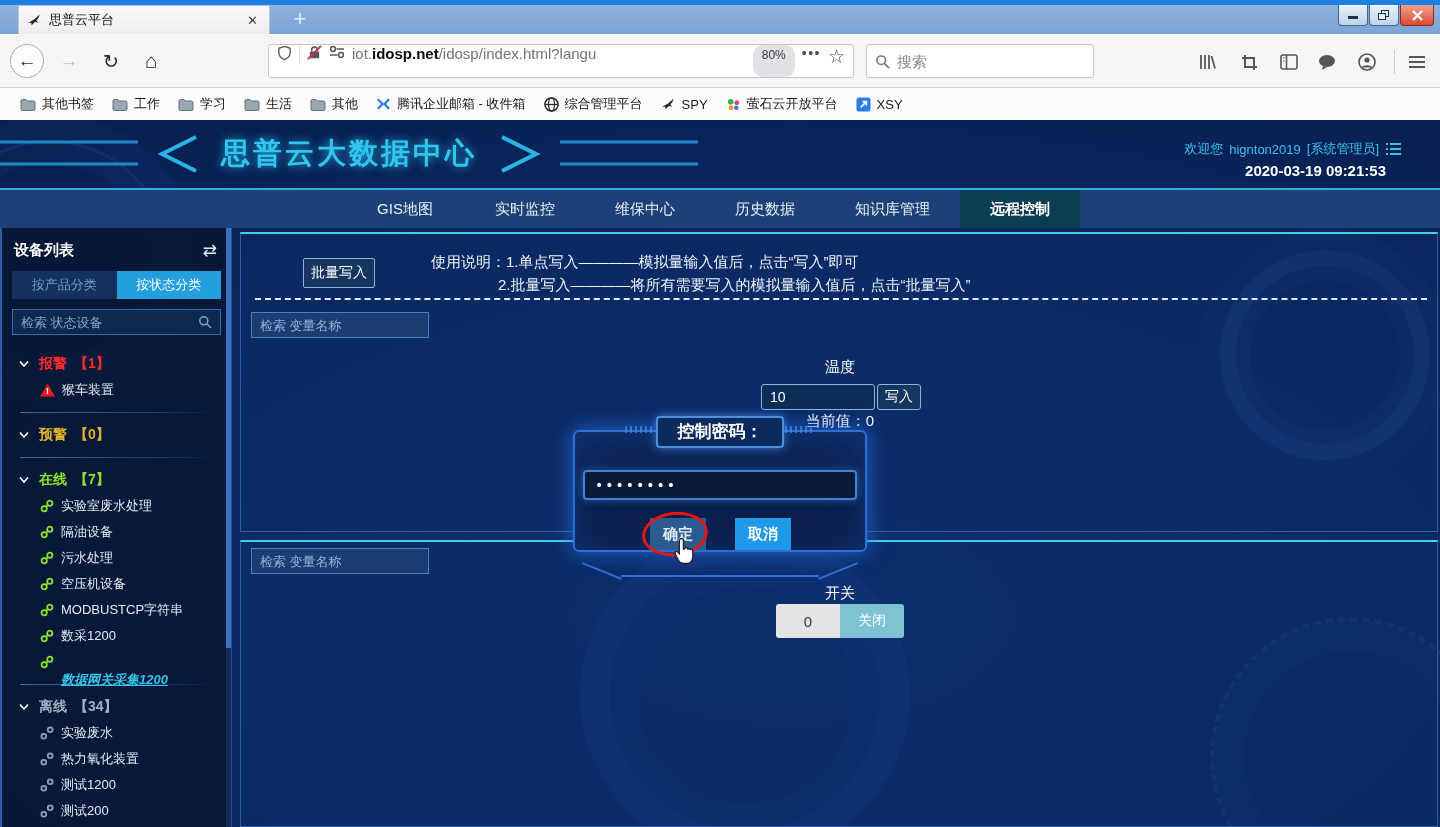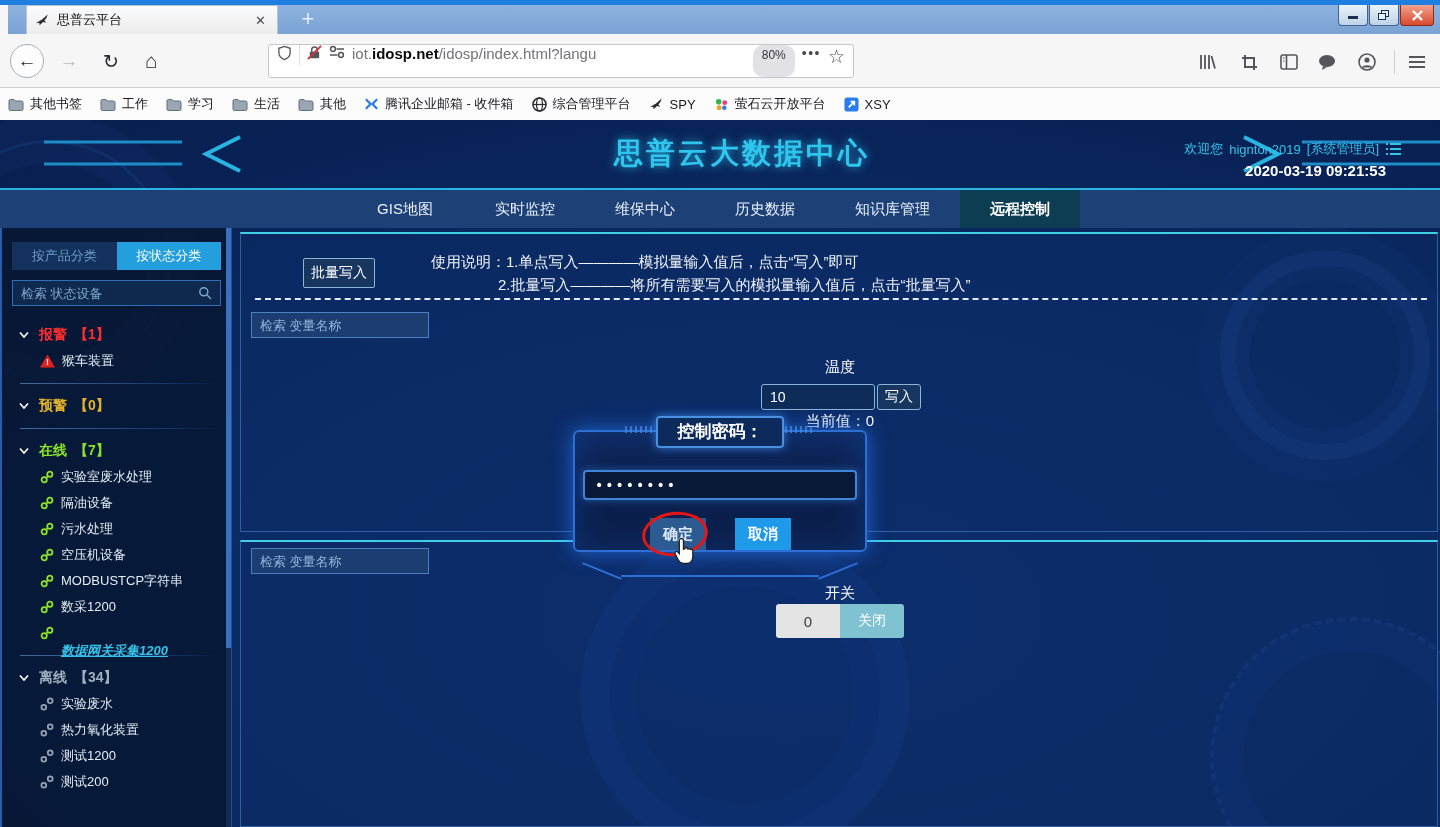--- a/index.html
+++ b/index.html
@@ -2,21 +2,21 @@
 <html><head>
 <meta charset="utf-8">
 <style>
   * { box-sizing: border-box; margin: 0; padding: 0; }
   html,body { width:1440px; height:827px; overflow:hidden; }
   body { font-family:"Liberation Sans","DejaVu Sans",sans-serif; position:relative; background:#0a2a66; }
 
   
   #chrome { position:absolute; top:0; left:0; width:1440px; height:120px; background:#f7f7f8; }
   #topline { position:absolute; top:0; left:0; right:0; height:5px; background:#1e7fe0; }
-  #tabstrip { position:absolute; top:5px; left:8px; right:0; height:29px;
+  #tabstrip { position:absolute; top:5px; left:0; right:0; height:29px;
               background:linear-gradient(180deg,#8db2de,#7aa3d4); }
   .tab { position:absolute; left:18px; top:0; width:252px; height:29px;
          background:linear-gradient(180deg,#fafbfc,#ededee); display:flex; align-items:center;
          padding:0 8px; gap:7px; border:1px solid #b8c4d2; border-bottom:none; }
   .tab-title { font-size:13px; color:#0c0c0d; flex:1; white-space:nowrap; overflow:hidden; }
   .tab-close { color:#4a4a4e; font-size:13px; padding:0 3px; }
   .newtab { position:absolute; left:283px; top:2px; width:34px; height:26px; color:#e4eefa;
             font-size:22px; font-weight:300; text-align:center; line-height:24px; }
   #win-controls { position:absolute; right:6px; top:0; display:flex; }
   .winbtn { width:30px; height:21px; border:1px solid #44608c; border-top:none; border-radius:0 0 4px 4px;
@@ -47,31 +47,31 @@
                border:1px solid #c6c6ca; border-radius:3px; display:flex; align-items:center; padding:0 8px; gap:7px; }
   #searchbar input { border:none; outline:none; font-size:15px; width:160px; color:#333;
                      font-family:"Liberation Sans",sans-serif; }
   #searchbar input::placeholder { color:#8a8a90; }
 
   .tool-ico { position:absolute; top:18px; width:22px; height:20px; color:#55555a; display:flex;
               align-items:center; justify-content:center; }
   #toolbar-sep { position:absolute; left:1394px; top:16px; width:1px; height:24px; background:#cfcfd2; }
 
   #bookmarks { position:absolute; top:88px; left:0; right:0; height:32px; background:#fcfcfd;
-               display:flex; padding-left:0; gap:2px; }
+               display:flex; padding-left:12px; gap:2px; }
   .bm { display:flex; align-items:center; gap:6px; padding:3px 8px; font-size:13px; color:#18181b;
         white-space:nowrap; }
 
   
   #page { position:absolute; top:120px; left:0; width:1440px; height:707px; overflow:hidden;
           background:radial-gradient(ellipse 1200px 600px at 55% 70%, #0c2f70 0%, #0a2a64 55%, #081f50 100%); }
   .deco { position:absolute; border-radius:50%; pointer-events:none; }
 
   #pg-header { position:absolute; top:0; left:0; right:0; height:70px; border-bottom:2px solid #2bb4de;
-               display:flex; align-items:center; justify-content:space-between; gap:16px;padding-left:44px; }
+               display:flex; align-items:center; justify-content:flex-start; gap:16px; }
   #pg-title { font-size:29px; font-weight:bold; color:#2ec6ee; letter-spacing:3px;
               text-shadow:0 0 10px rgba(46,198,238,.8); }
   #welcome { position:absolute; right:38px; top:20px; font-size:13px; color:#35c3e8; display:flex;
              align-items:center; gap:6px; }
   #datetime { position:absolute; right:54px; top:42px; font-size:15px; font-weight:bold; color:#fff; }
 
   #pg-nav { position:absolute; top:70px; left:0; right:0; height:38px; background:#1d4177; display:flex;
             padding-left:345px; }
   .nav-tab { width:120px; height:38px; line-height:38px; text-align:center; color:#e9f1fa; font-size:15px; }
   .nav-tab.wide { width:135px; }
@@ -222,20 +222,27 @@
           <path d="M7.5 4 H15" stroke="#55555a" stroke-width="1.5"></path>
           <circle cx="12" cy="10" r="2.4" fill="none" stroke="#55555a" stroke-width="1.5"></circle>
           <path d="M1 10 H8.5" stroke="#55555a" stroke-width="1.5"></path>
         </svg>
       <span class="url-text"><span>iot.</span><b>idosp.net</b><span>/idosp/index.html?langu</span></span>
       <span class="zoom-pill">80%</span>
       <span class="dots">•••</span>
       <span class="star">☆</span>
     </div>
 
+    <div id="searchbar">
+      <svg width="15" height="15" viewBox="0 0 14 14">
+          <circle cx="5.8" cy="5.8" r="4" fill="none" stroke="#77777c" stroke-width="1.5"></circle>
+          <path d="M9 9 L13 13" stroke="#77777c" stroke-width="1.5"></path>
+        </svg>
+      <input placeholder="搜索" style="">
+    </div>
 
     <div class="tool-ico" style="left:1196px">
         <svg width="18" height="18" viewBox="0 0 18 18">
           <path d="M3 2 V16 M7 2 V16 M11 2 V16 M13.5 3 L17 15.5" stroke="#55555a" stroke-width="1.8" fill="none"></path>
         </svg>
       </div>
     <div class="tool-ico" style="left:1238px">
         <svg width="17" height="17" viewBox="0 0 17 17">
           <path d="M4 1 V13 H16 M1 4 H13 V16" stroke="#55555a" stroke-width="2" fill="none"></path>
         </svg>
@@ -371,20 +378,24 @@
   <div id="pg-nav">
     <div class="nav-tab">GIS地图</div>
     <div class="nav-tab">实时监控</div>
     <div class="nav-tab">维保中心</div>
     <div class="nav-tab">历史数据</div>
     <div class="nav-tab wide">知识库管理</div>
     <div class="nav-tab active">远程控制</div>
   </div>
 
   <div id="sidebar">
+    <div class="side-head">
+      <span class="side-title">设备列表</span>
+      <span class="swap-ico">⇄</span>
+    </div>
     <div class="side-tabs">
       <div class="side-tab inactive">按产品分类</div>
       <div class="side-tab active">按状态分类</div>
     </div>
     <div class="side-search">
       <input placeholder="检索 状态设备" style="">
       <svg width="14" height="14" viewBox="0 0 14 14">
           <circle cx="5.8" cy="5.8" r="4" fill="none" stroke="#7fa8d0" stroke-width="1.5"></circle>
           <path d="M9 9 L13 13" stroke="#7fa8d0" stroke-width="1.5"></path>
         </svg>

